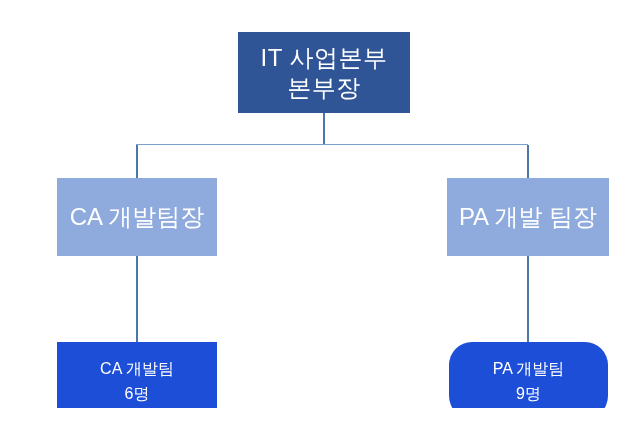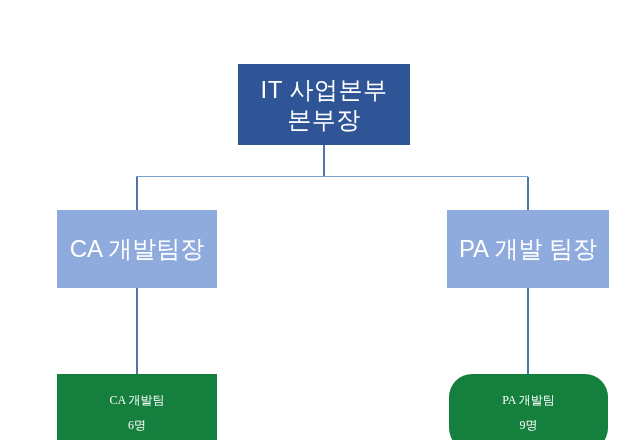--- a/index.html
+++ b/index.html
@@ -7,21 +7,20 @@
     padding: 0;
     background: #ffffff;
     font-family: "Liberation Sans", "DejaVu Sans", sans-serif;
   }
   .canvas {
     position: relative;
     width: 639px;
     height: 408px;
     background: #ffffff;
     overflow: hidden;
-    margin-top: 32px;
   }
   .node {
     position: absolute;
     display: flex;
     flex-direction: column;
     align-items: center;
     justify-content: center;
     text-align: center;
     color: #ffffff;
     box-sizing: border-box;
@@ -35,24 +34,23 @@
     letter-spacing: 0.5px;
   }
   .manager-box {
     background: #8FAADC;
     font-size: 24px;
     line-height: 28px;
   }
   .manager-left  { left: 57px;  top: 178px; width: 160px; height: 78px; }
   .manager-right { left: 447px; top: 178px; width: 162px; height: 78px; text-align: center; }
   .team-box {
-    background: #15803d;
-    font-size: 12px;
+    background: #1d4ed8;
+    font-size: 16px;
     line-height: 25px;
-    font-family: Liberation Serif, serif;
   }
   .team-left  { left: 57px;  top: 342px; width: 160px; height: 77px; }
   .team-right { left: 449px; top: 342px; width: 159px; height: 77px; border-radius: 23px; }
 
   .connector { position: absolute; background: #4D77A8; }
   .connector.h { height: 1px; background: #7AA0CC; }
   .connector.v { width: 2px; }
 
   .conn-root-stem    { left: 323px; top: 113px; height: 32px; }
   .conn-main-h       { left: 136px; top: 144px; width: 392px; }

